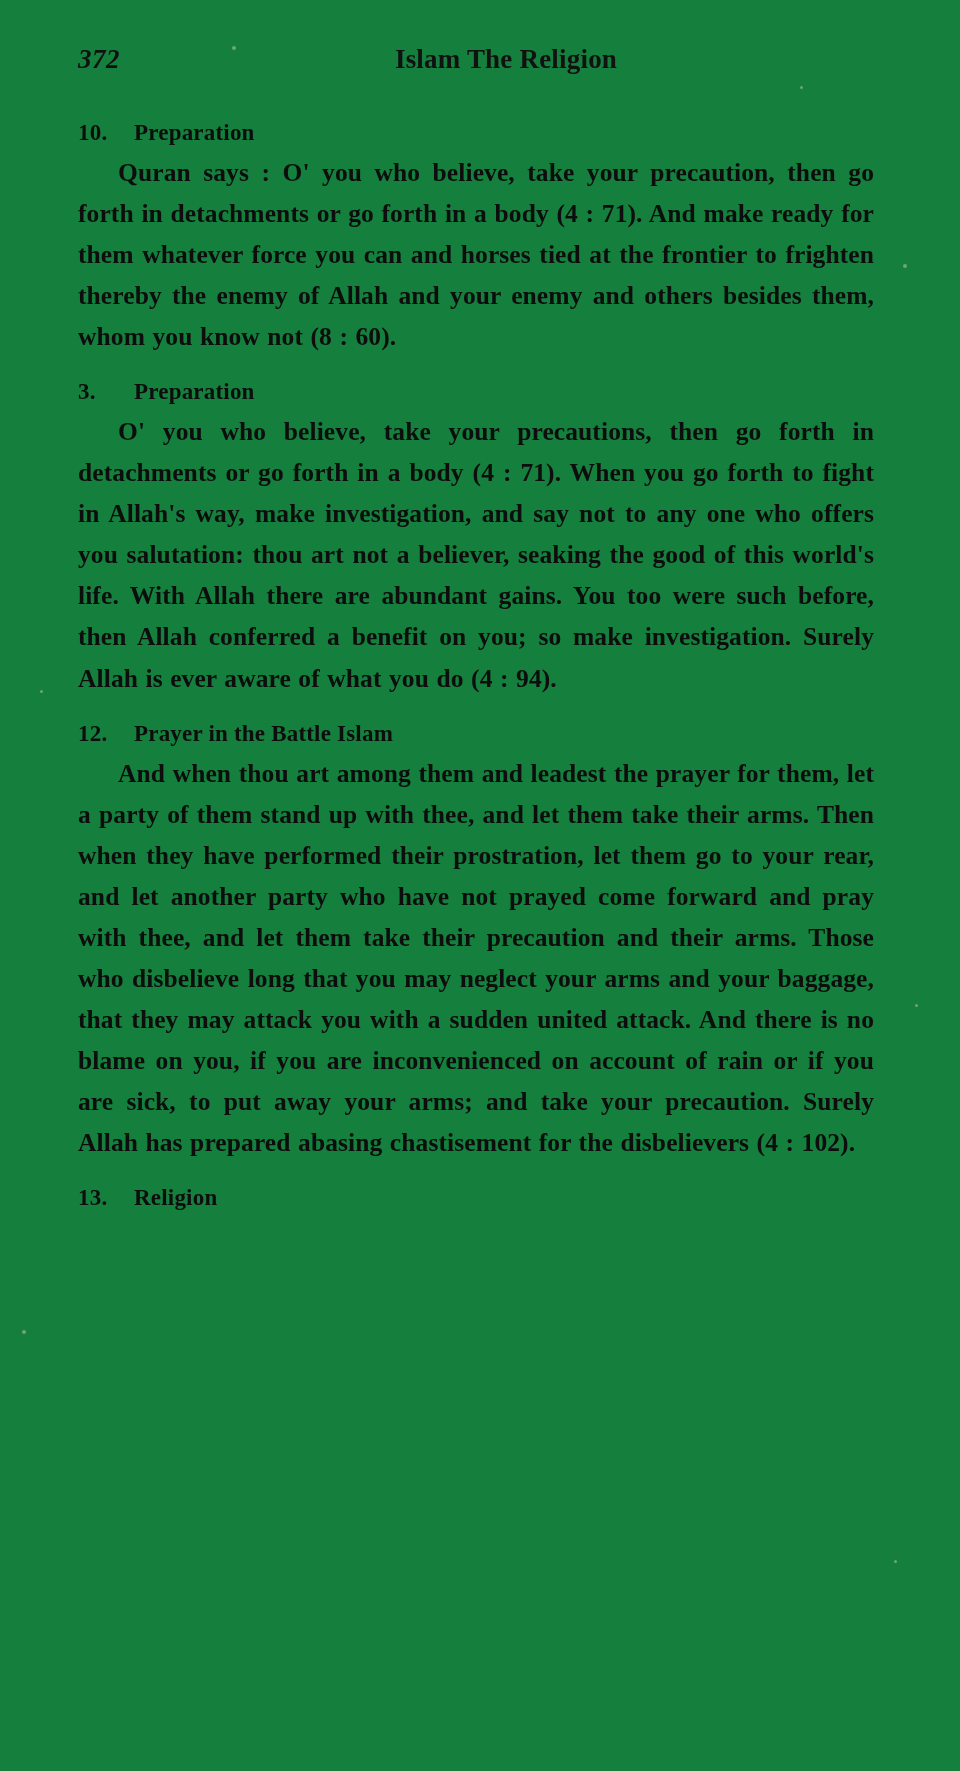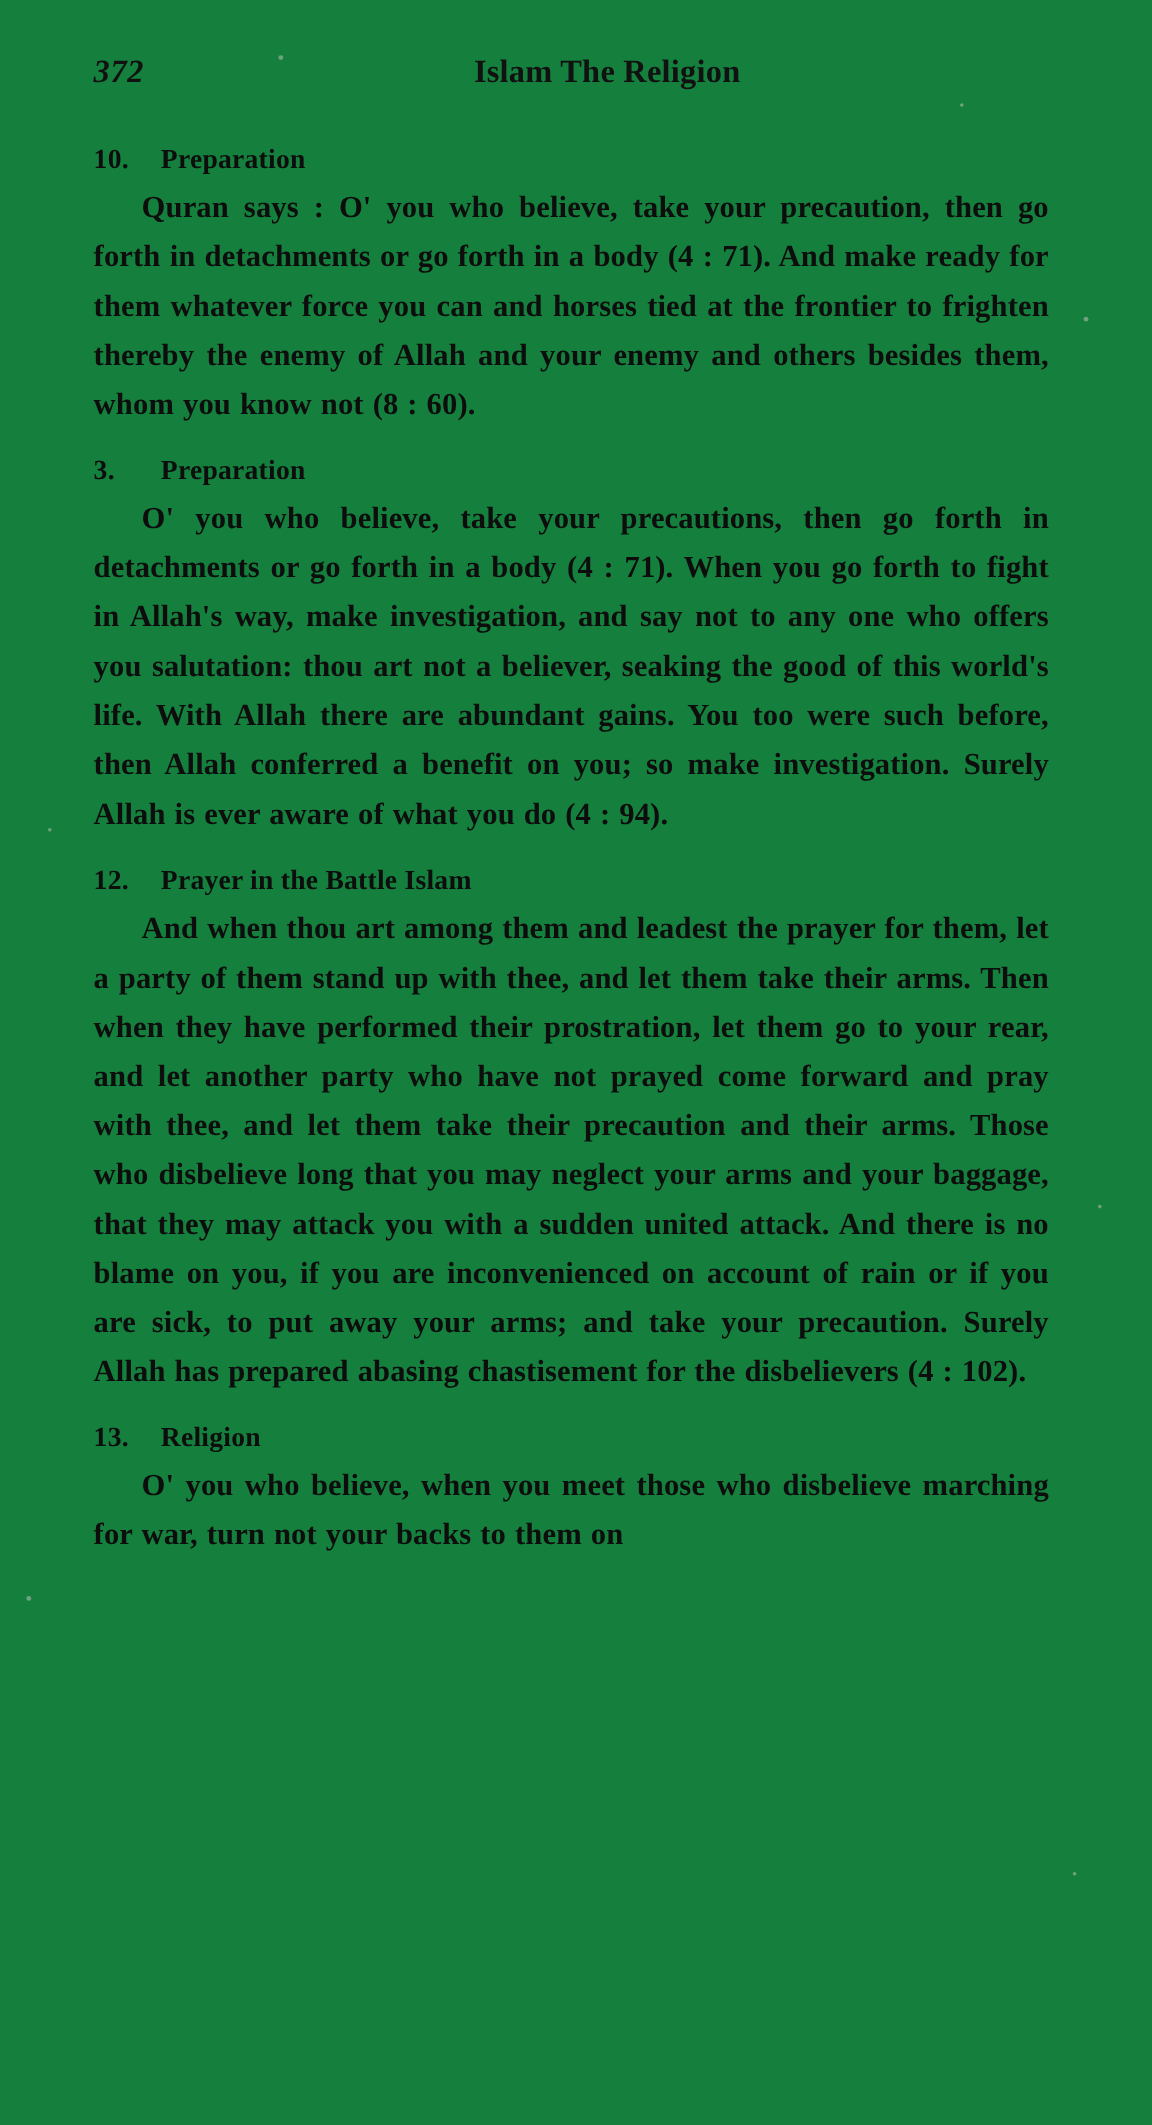--- a/index.html
+++ b/index.html
@@ -133,17 +133,16 @@
         <span class="sec-title">Prayer in the Battle Islam</span>
       </div>
       <p class="body indent">And when thou art among them and leadest the prayer for them, let a party of them stand up with thee, and let them take their arms.  Then when they have performed their prostration, let them go to your rear,  and let another party who have not prayed come forward and pray with thee, and let them take their precaution and their arms.  Those who disbelieve long that you may neglect your arms and your baggage, that they may attack you with a sudden united attack.  And there is no blame on you, if you are inconvenienced on account of rain or if you are sick, to put away your arms; and take your precaution.  Surely Allah has prepared abasing chastisement for the disbelievers (4 : 102).</p>
     </div>
 
     <div class="section">
       <div class="sec-head">
         <span class="sec-num">13.</span>
         <span class="sec-title">Religion</span>
       </div>
-      <p class="body indent tight">O' you who believe, when you meet those who disbelieve marching for war, turn not your backs to them on</p>
     </div>
 
   </div>
 </div>
 
 </body></html>

